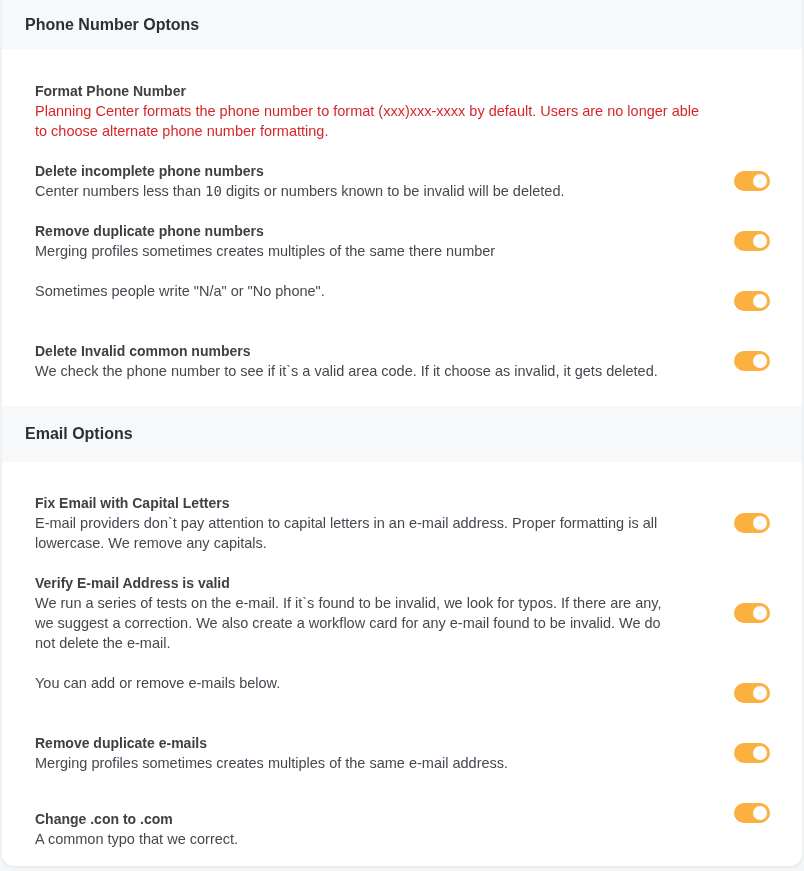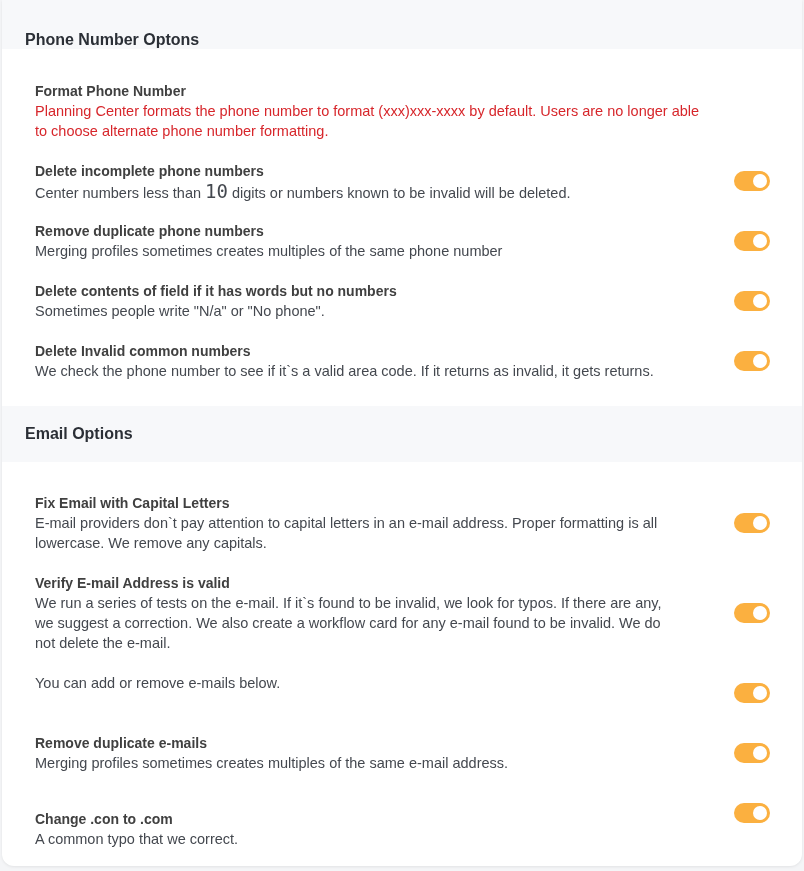--- a/index.html
+++ b/index.html
@@ -13,72 +13,71 @@
   }
   .section-header {
     position: absolute; left: 0; width: 800px; background: #f7f8fa;
     display: flex; align-items: center; padding-left: 23px;
   }
   .section-title { font-size: 16px; font-weight: bold; color: #2b2f36; }
   .row { position: absolute; left: 33px; width: 700px; }
   .row-title { font-size: 14px; font-weight: bold; color: #404040; line-height: 20px; }
   .row-desc { font-size: 14.5px; color: #44484f; line-height: 20px; }
   .row-desc.warn { color: #d7262b; }
-  .mono { font-family: "DejaVu Sans Mono", monospace; font-size: 19px; }
+  .mono { font-family: "DejaVu Sans Mono", monospace; font-size: 14px; }
   .toggle {
     position: absolute; left: 732px; width: 36px; height: 20px;
     border-radius: 10px; background: #fbb040; cursor: pointer;
   }
   .toggle .knob {
     position: absolute; right: 3px; top: 3px; width: 14px; height: 14px;
     border-radius: 50%; background: #ffffff;
   }
 </style>
 </head>
 <body>
 
 <div class="card">
 
-  <div class="section-header" style="top:0; height:49px;align-items:flex-end;">
+  <div class="section-header" style="top:0; height:49px;">
     <span class="section-title">Phone Number Optons</span>
   </div>
 
   <div class="row" style="top:81px;">
     <div class="row-title">Format Phone Number</div>
     <div class="row-desc warn">Planning Center formats the phone number to format (xxx)xxx-xxxx by default. Users are no longer able</div>
     <div class="row-desc warn">to choose alternate phone number formatting.</div>
   </div>
 
   <div class="row" style="top:161px;">
     <div class="row-title">Delete incomplete phone numbers</div>
     <div class="row-desc"><span>Center numbers less than </span><span class="mono">10</span><span> digits or numbers known to be invalid will be deleted.</span></div>
   </div>
   <div class="toggle" style="top:171px;">
       <span class="knob"></span>
     </div>
 
   <div class="row" style="top:221px;">
     <div class="row-title">Remove duplicate phone numbers</div>
-    <div class="row-desc">Merging profiles sometimes creates multiples of the same phone number</div>
+    <div class="row-desc">Merging profiles sometimes creates multiples of the same there number</div>
   </div>
   <div class="toggle" style="top:231px;">
       <span class="knob"></span>
     </div>
 
   <div class="row" style="top:281px;">
-    <div class="row-title">Delete contents of field if it has words but no numbers</div>
     <div class="row-desc">Sometimes people write "N/a" or "No phone".</div>
   </div>
   <div class="toggle" style="top:291px;">
       <span class="knob"></span>
     </div>
 
   <div class="row" style="top:341px;">
     <div class="row-title">Delete Invalid common numbers</div>
-    <div class="row-desc">We check the phone number to see if it`s a valid area code. If it returns as invalid, it gets returns.</div>
+    <div class="row-desc">We check the phone number to see if it`s a valid area code. If it choose as invalid, it gets deleted.</div>
   </div>
   <div class="toggle" style="top:351px;">
       <span class="knob"></span>
     </div>
 
   <div class="section-header" style="top:406px; height:56px;">
     <span class="section-title">Email Options</span>
   </div>
 
   <div class="row" style="top:493px;">

